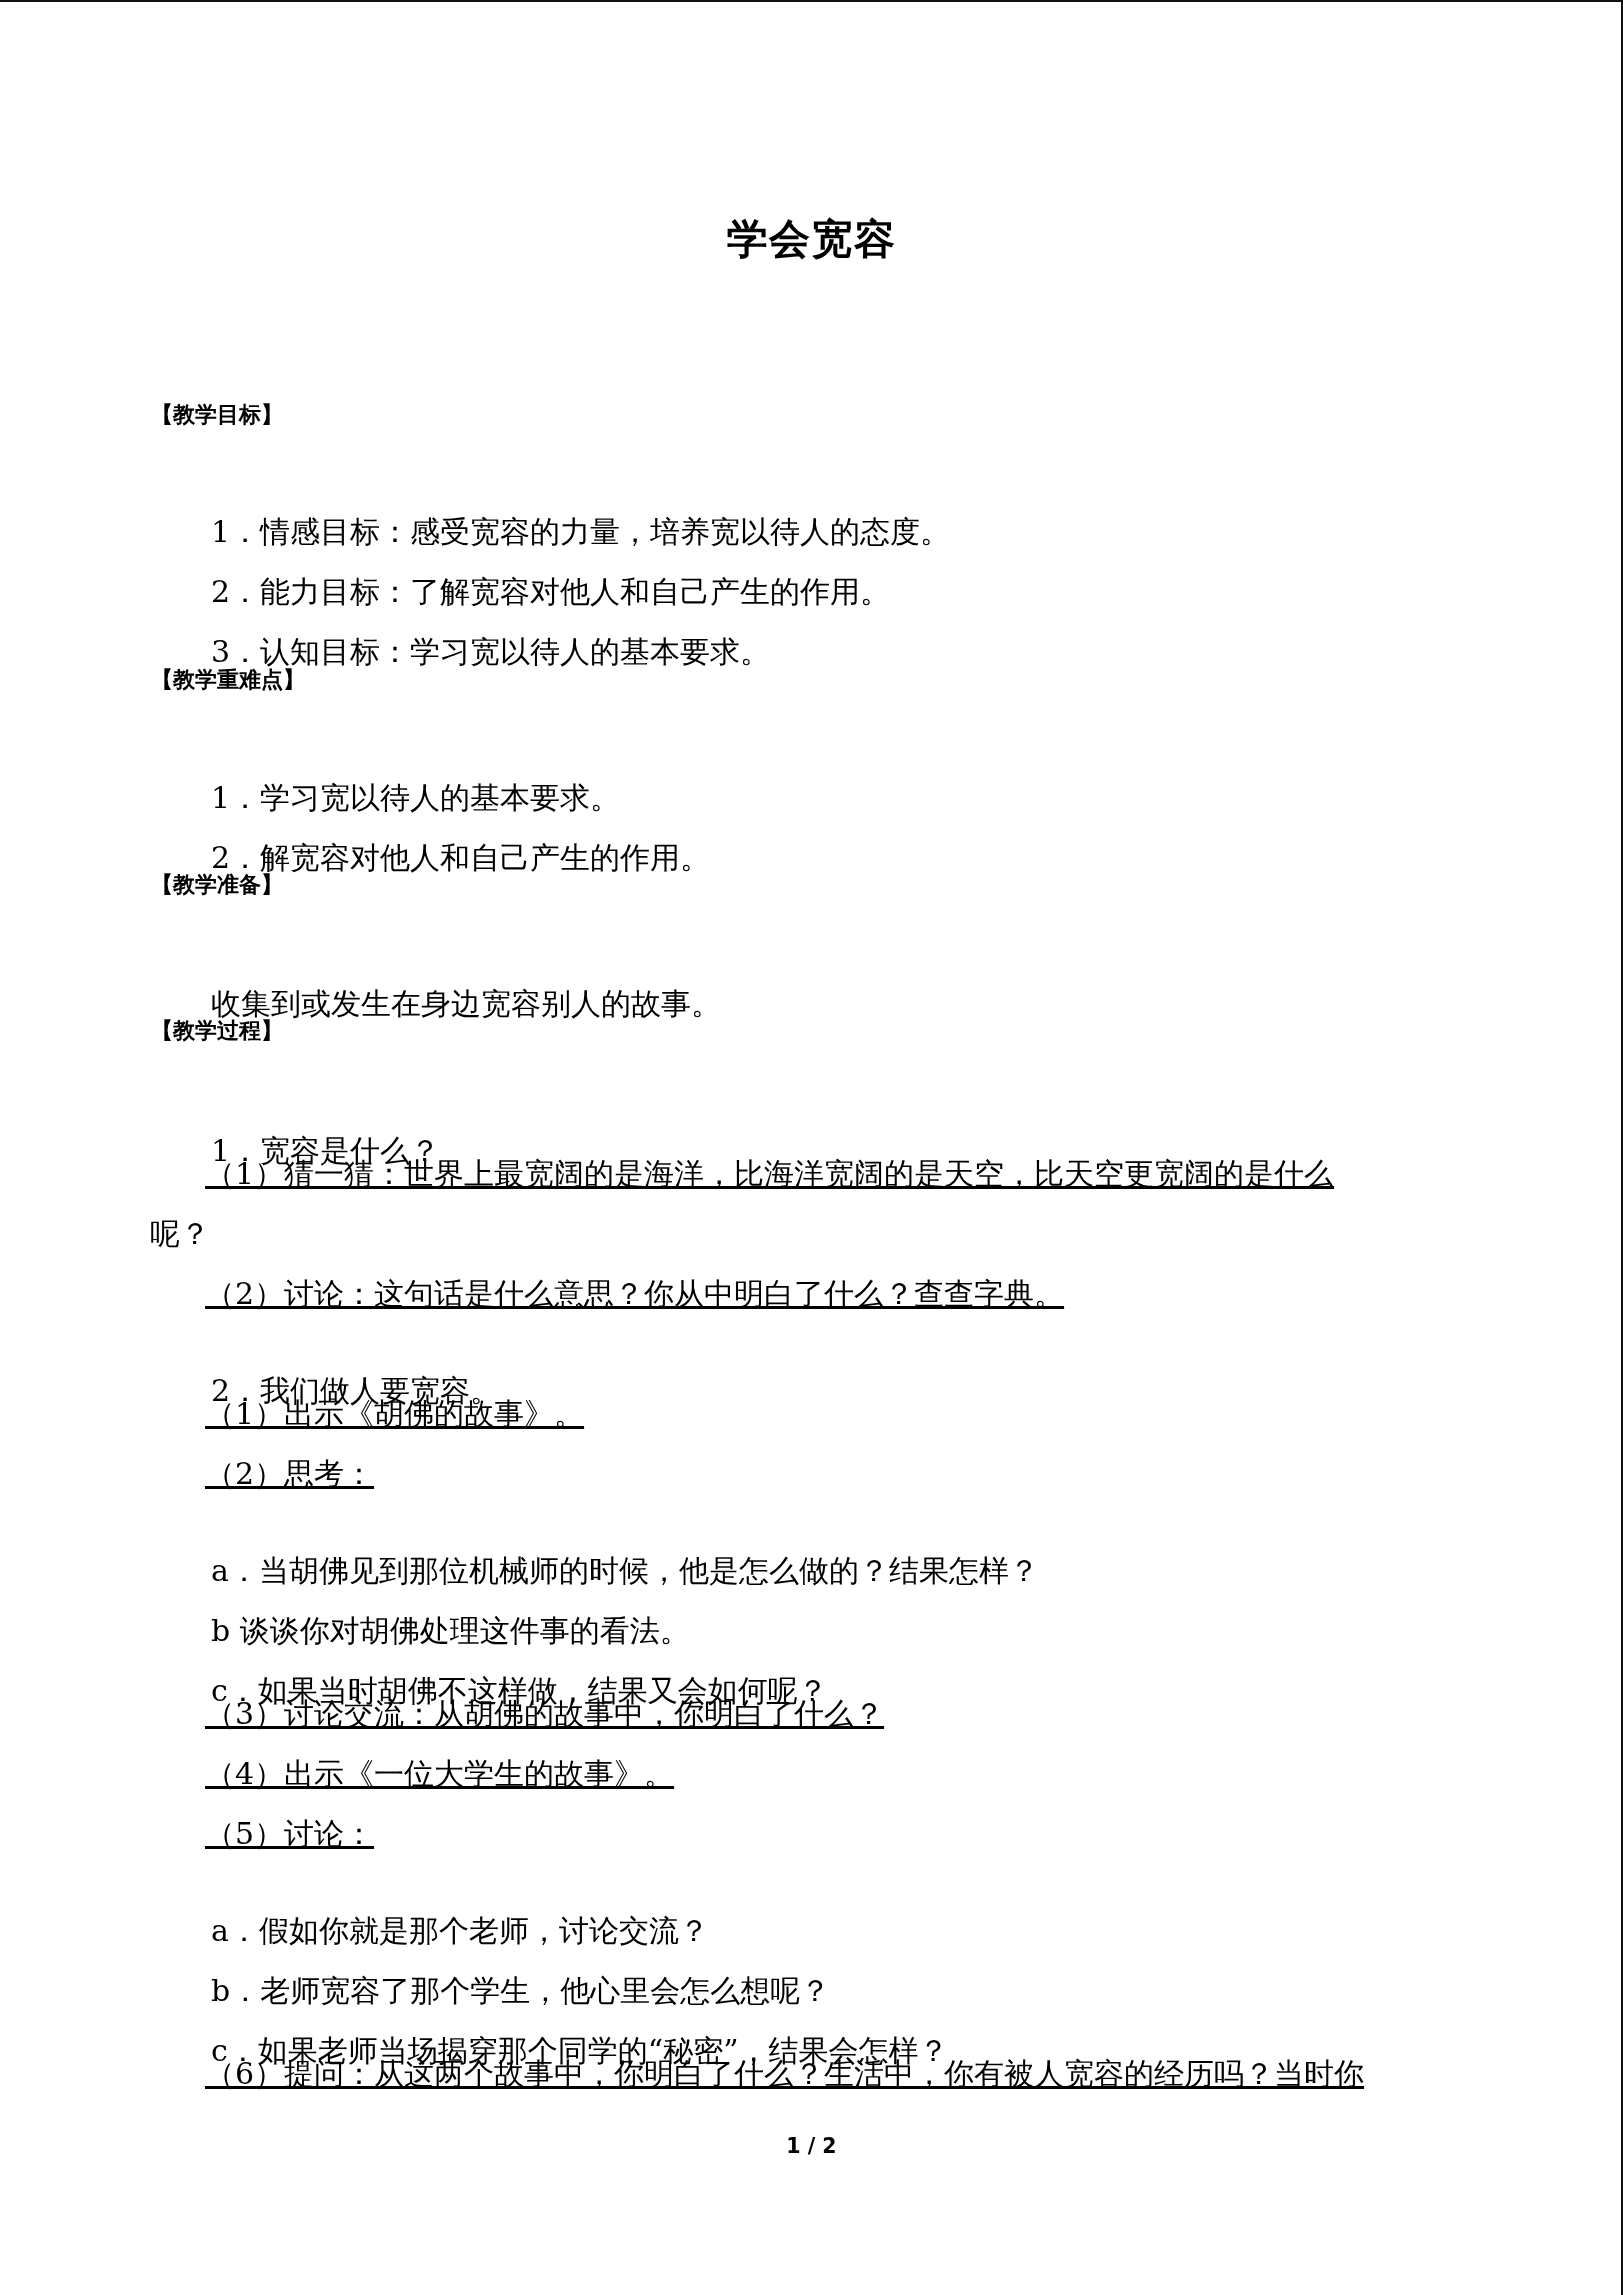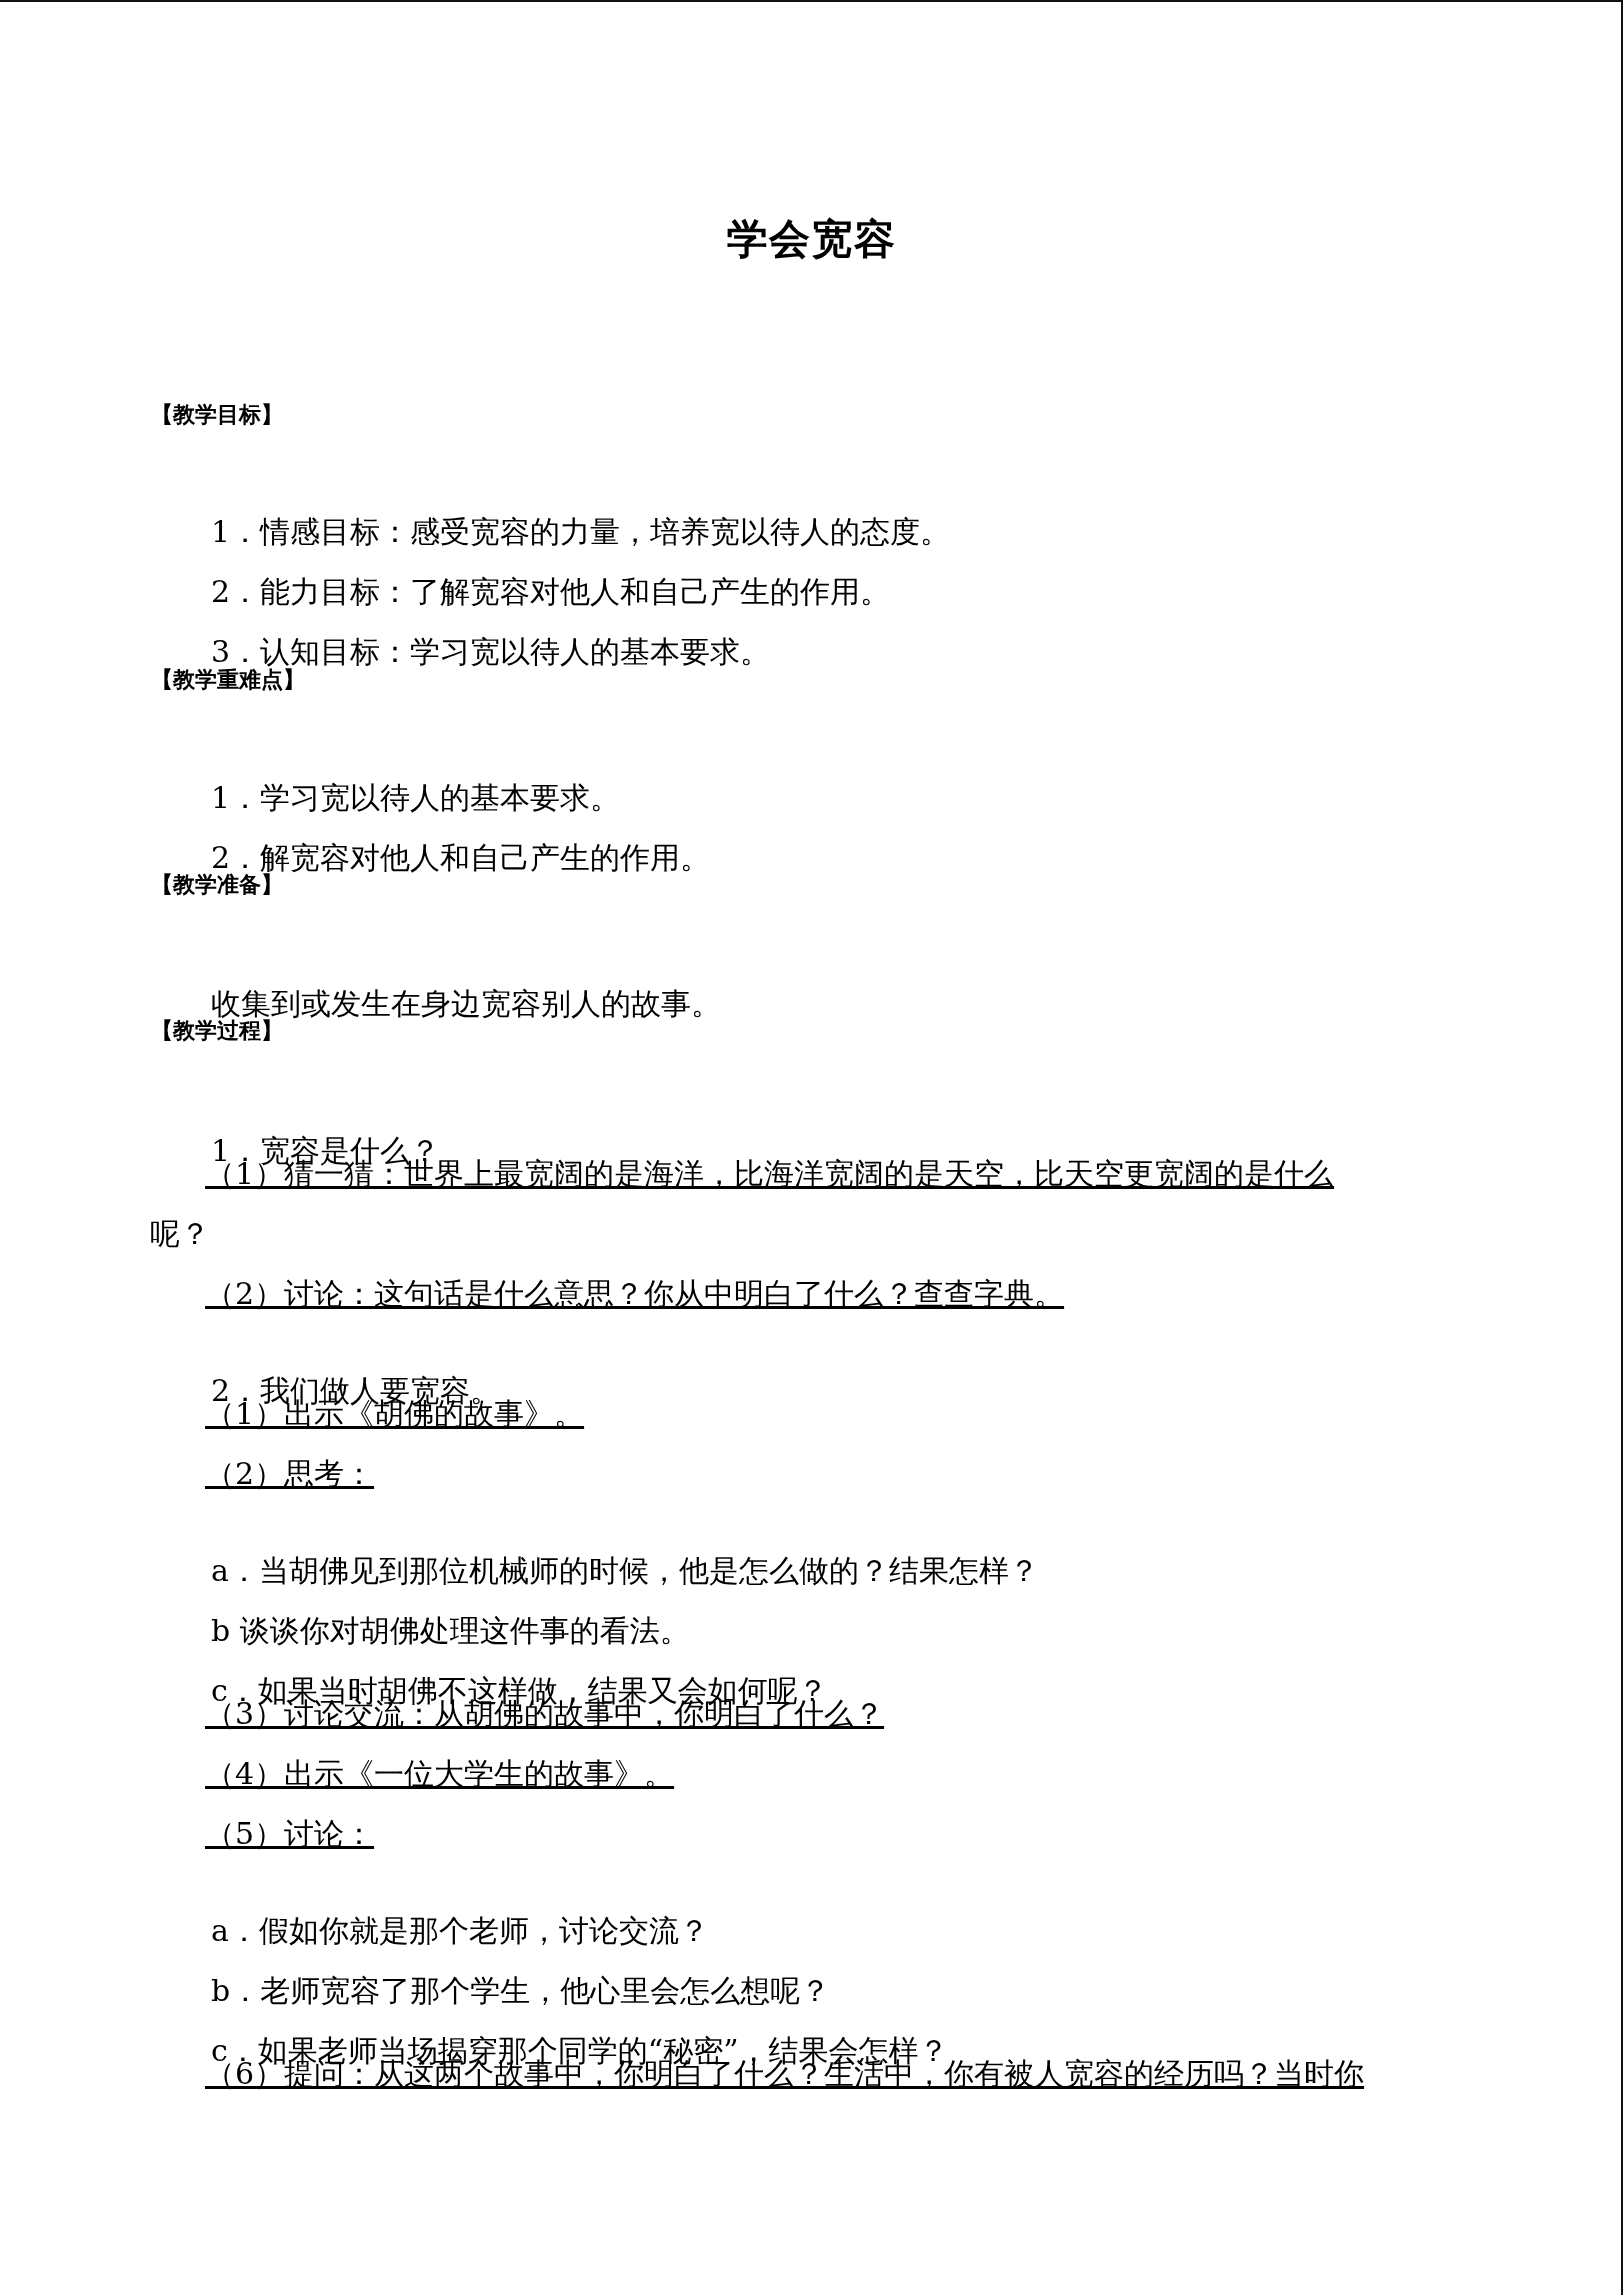--- a/index.html
+++ b/index.html
@@ -63,14 +63,15 @@
   <div class="line indent" style="top:1575px">b 谈谈你对胡佛处理这件事的看法。</div>
   <div class="line indent" style="top:1635px">c．如果当时胡佛不这样做，结果又会如何呢？</div>
   <div class="line indent-paren" style="top:1695px">（3）讨论交流：从胡佛的故事中，你明白了什么？</div>
   <div class="line indent-paren" style="top:1755px">（4）出示《一位大学生的故事》。</div>
   <div class="line indent-paren" style="top:1815px">（5）讨论：</div>
   <div class="line indent" style="top:1875px">a．假如你就是那个老师，讨论交流？</div>
   <div class="line indent" style="top:1935px">b．老师宽容了那个学生，他心里会怎么想呢？</div>
   <div class="line indent" style="top:1995px">c．如果老师当场揭穿那个同学的“秘密”，结果会怎样？</div>
   <div class="line indent-paren" style="top:2055px">（6）提问：从这两个故事中，你明白了什么？生活中，你有被人宽容的经历吗？当时你</div>
 
+  <div class="footer">1 / 2</div>
 </div>
 
 
 </body></html>

